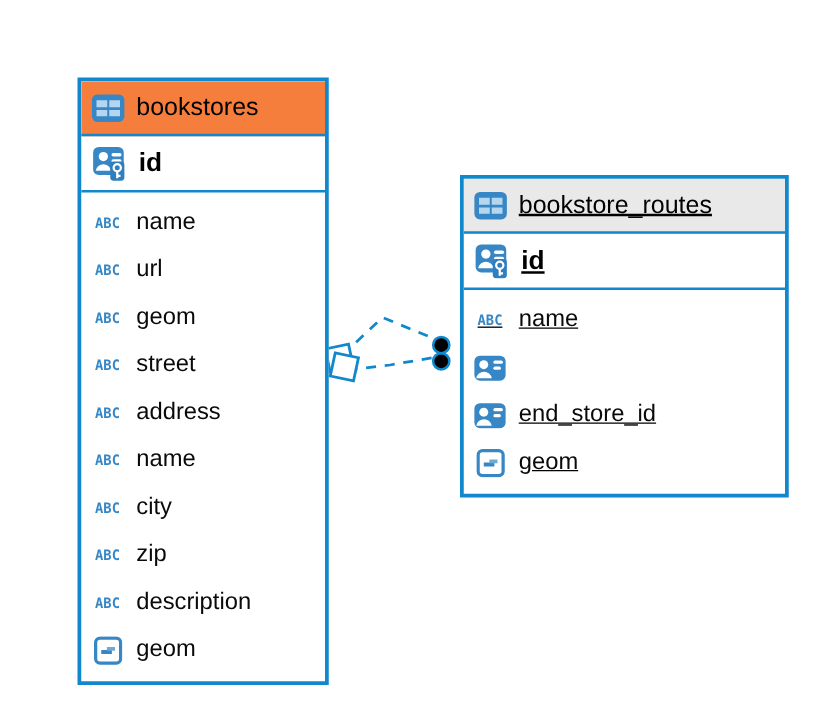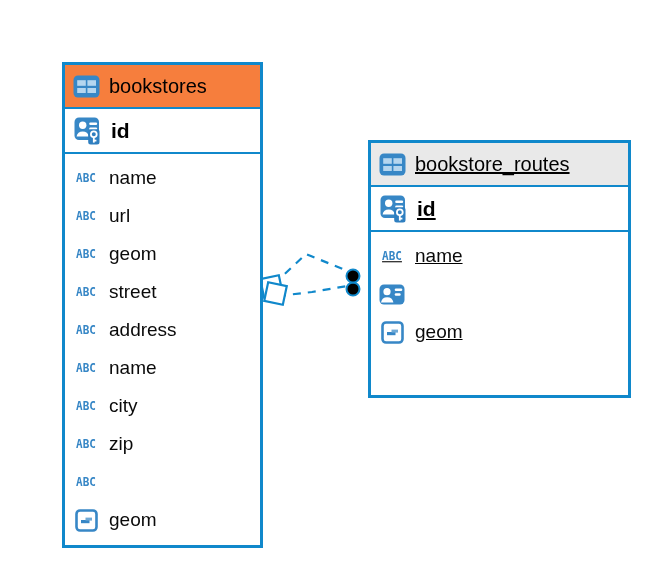--- a/index.html
+++ b/index.html
@@ -122,20 +122,21 @@
         <div class="col-row">
           <span class="icon">
             <span class="abc-glyph">ABC</span>
           </span>
           <span>zip</span>
         </div>
         <div class="col-row">
           <span class="icon">
             <span class="abc-glyph">ABC</span>
           </span>
+          <span>description</span>
         </div>
         <div class="col-row">
           <span class="icon">
             <svg width="23" height="23" viewBox="0 0 23 23">
               <rect x="1.5" y="1.5" width="20" height="20" rx="3.5" fill="#ffffff" stroke="#3787C6" stroke-width="2.6"></rect>
               <rect x="6" y="11" width="8.5" height="3.2" fill="#3787C6"></rect>
               <rect x="10.5" y="8.6" width="6.5" height="3" fill="#6FA9D6"></rect>
             </svg>
           </span>
           <span>geom</span>
@@ -185,20 +186,32 @@
               <rect x="0.5" y="0.5" width="25" height="20" rx="4.5" fill="#3787C6"></rect>
               <circle cx="8" cy="7.7" r="3.6" fill="#ffffff"></circle>
               <path d="M2 18.5 a6.3 6.3 0 0 1 12.4 0 z" fill="#ffffff"></path>
               <rect x="15.7" y="4.4" width="7.6" height="2.6" rx="1.3" fill="#ffffff"></rect>
               <rect x="15.7" y="9.2" width="6" height="2.6" rx="1.3" fill="#ffffff"></rect>
             </svg>
           </span>
         </div>
         <div class="col-row">
           <span class="icon">
+            <svg width="26" height="21" viewBox="0 0 26 21">
+              <rect x="0.5" y="0.5" width="25" height="20" rx="4.5" fill="#3787C6"></rect>
+              <circle cx="8" cy="7.7" r="3.6" fill="#ffffff"></circle>
+              <path d="M2 18.5 a6.3 6.3 0 0 1 12.4 0 z" fill="#ffffff"></path>
+              <rect x="15.7" y="4.4" width="7.6" height="2.6" rx="1.3" fill="#ffffff"></rect>
+              <rect x="15.7" y="9.2" width="6" height="2.6" rx="1.3" fill="#ffffff"></rect>
+            </svg>
+          </span>
+          <span>end_store_id</span>
+        </div>
+        <div class="col-row">
+          <span class="icon">
             <svg width="23" height="23" viewBox="0 0 23 23">
               <rect x="1.5" y="1.5" width="20" height="20" rx="3.5" fill="#ffffff" stroke="#3787C6" stroke-width="2.6"></rect>
               <rect x="6" y="11" width="8.5" height="3.2" fill="#3787C6"></rect>
               <rect x="10.5" y="8.6" width="6.5" height="3" fill="#6FA9D6"></rect>
             </svg>
           </span>
           <span>geom</span>
         </div>
       </div>
   </div>

